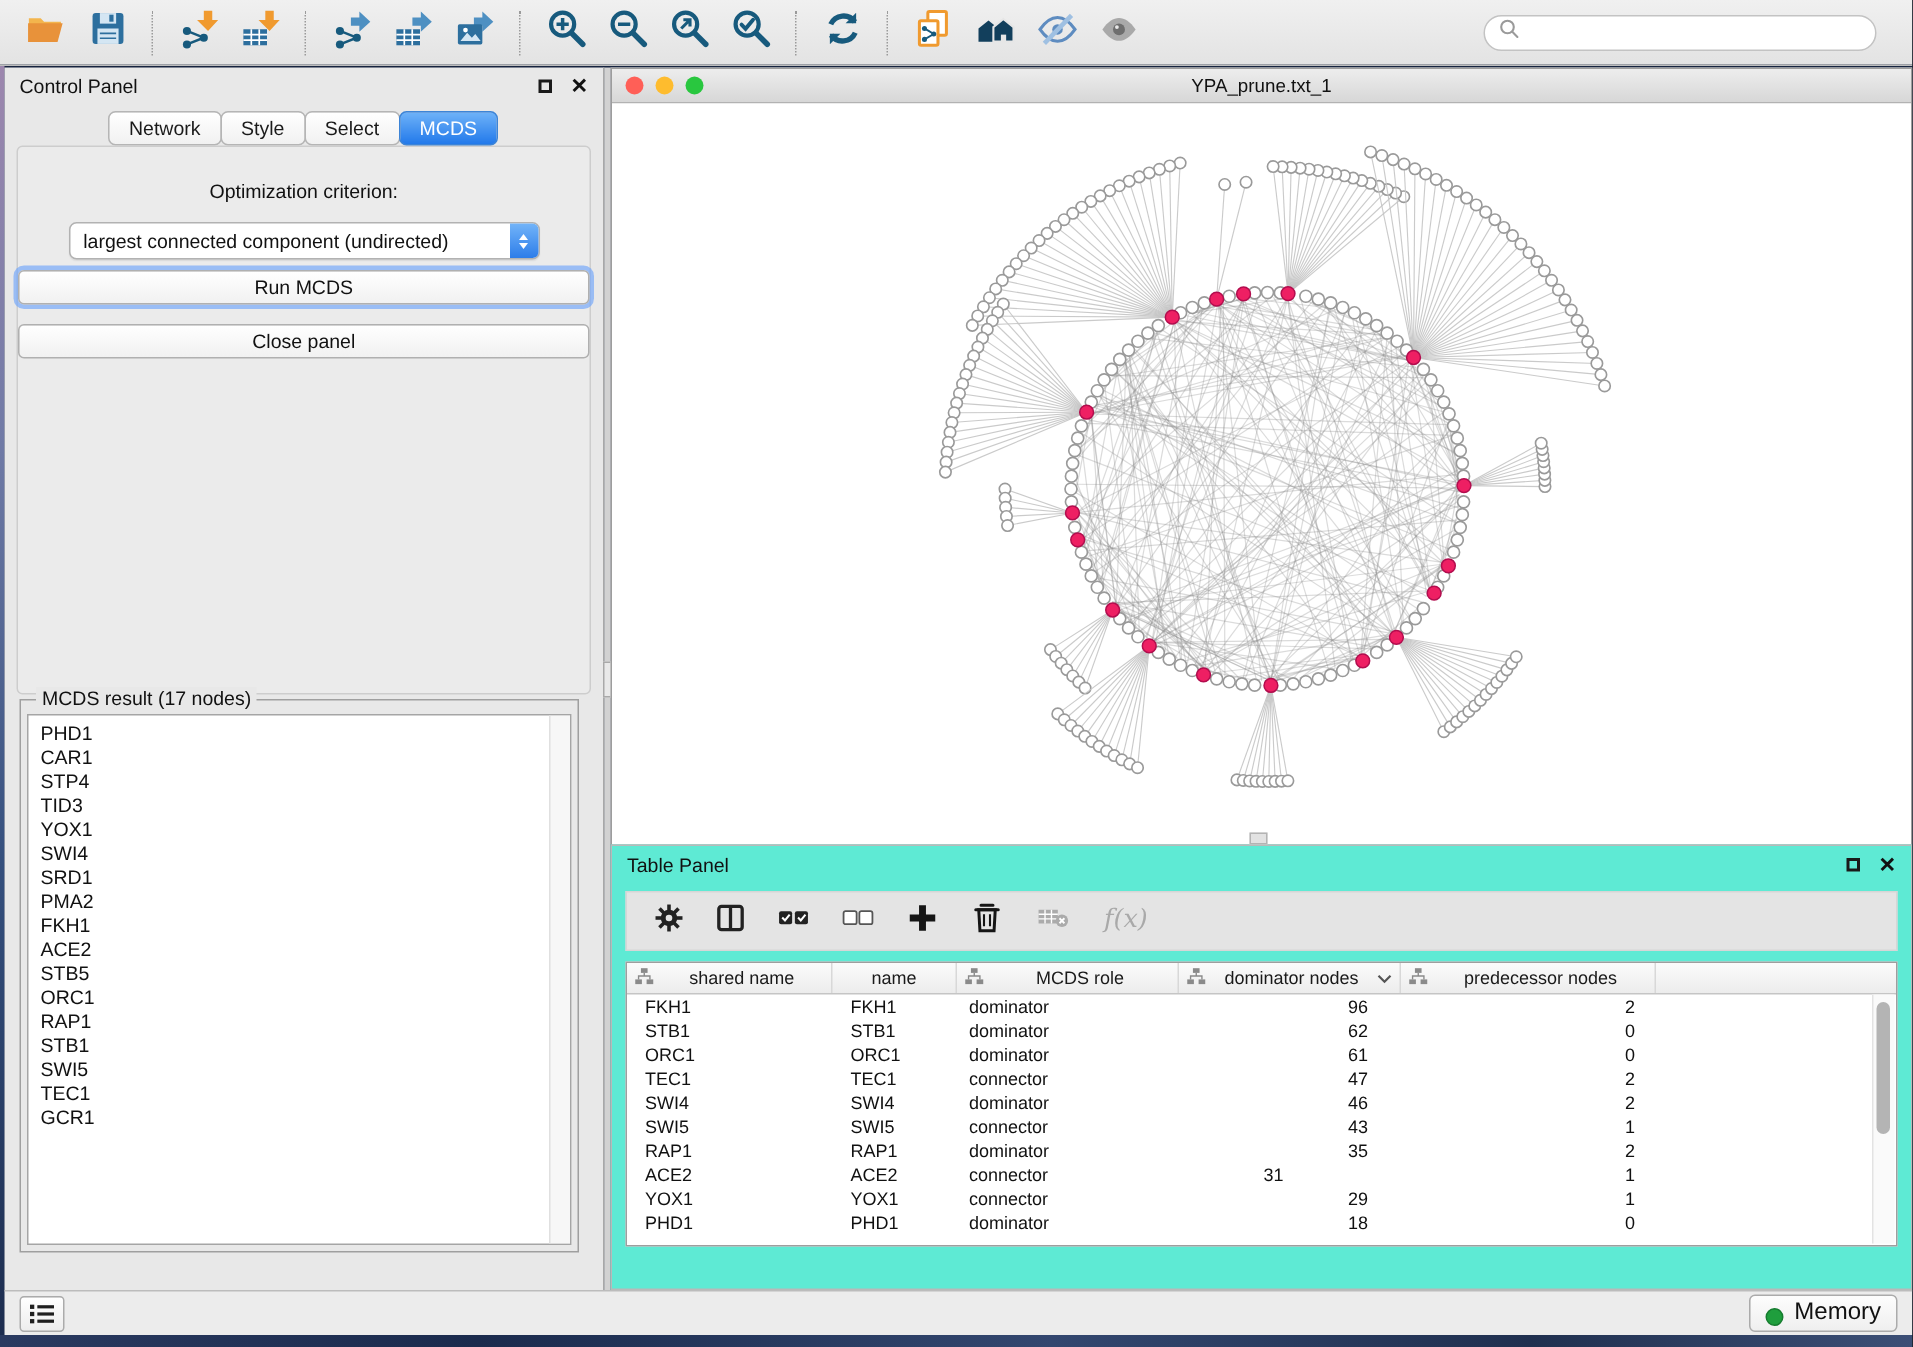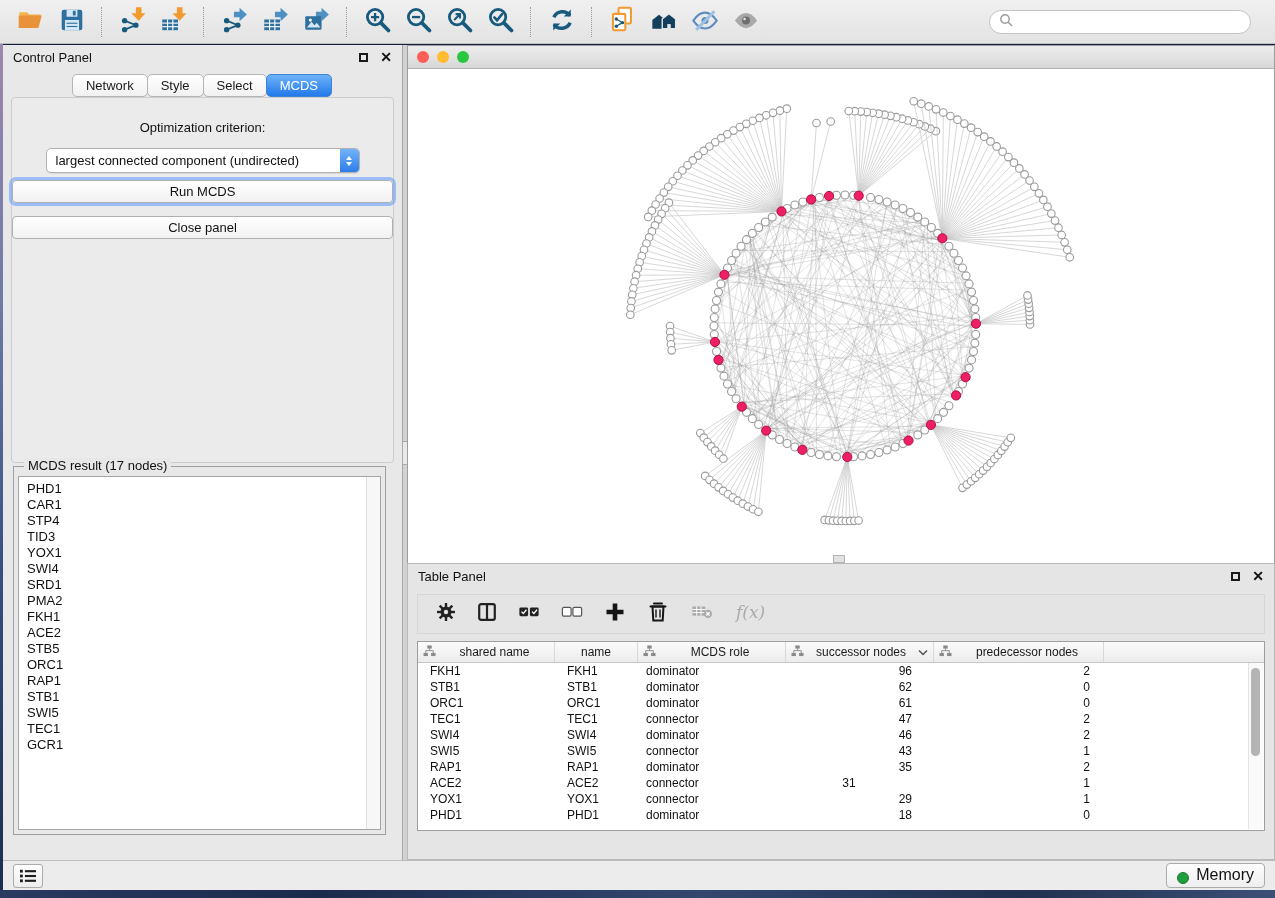--- a/index.html
+++ b/index.html
@@ -42,21 +42,21 @@
   .vsplit-handle{position:absolute;left:402px;top:441px;width:6px;height:24px;background:#e9e9e9;border:1px solid #a9a9a9;box-sizing:border-box;}
   .hsplit-handle{position:absolute;left:833px;top:555px;width:12px;height:8px;background:#e2e2e2;border:1px solid #b3b3b3;box-sizing:border-box;z-index:5;}
   
   .network-win{position:absolute;left:407px;top:45px;width:868px;height:518px;background:#fff;border:1px solid #9d9d9d;box-sizing:border-box;}
   .net-title{height:22px;background:linear-gradient(#ededed,#d7d7d7);border-bottom:1px solid #b2b2b2;display:flex;align-items:center;padding:0 9px;position:relative;}
   .lights{display:flex;gap:8px;z-index:2;}
   .light{width:12px;height:12px;border-radius:50%;}
   .net-title .title{position:absolute;left:0;right:0;text-align:center;font-size:12.5px;color:#111;}
   .net-canvas{position:relative;width:100%;height:494px;overflow:hidden;background:#fff;}
   
-  .table-panel{position:absolute;left:407px;top:563px;width:868px;height:297px;background:#e5e5e5;border:1px solid #b9b9b9;box-sizing:border-box;}
+  .table-panel{position:absolute;left:407px;top:563px;width:868px;height:297px;background:#5eead4;border:1px solid #b9b9b9;box-sizing:border-box;}
   .tp-toolbar{position:absolute;left:9px;right:9px;top:30px;height:40px;background:#e4e4e4;border:1px solid #d6d6d6;display:flex;align-items:center;gap:19px;padding-left:17px;box-sizing:border-box;}
   .tp-ic{display:flex;align-items:center;justify-content:center;}
   .tableview{position:absolute;left:9px;right:9px;top:77px;height:190px;background:#fff;border:1px solid #9e9e9e;box-sizing:border-box;overflow:hidden;}
   .thead{display:flex;height:20px;background:linear-gradient(#fbfbfb,#ececec);border-bottom:1px solid #c5c5c5;}
   .th{display:flex;align-items:center;border-right:1px solid #d8d8d8;padding:0 5px;box-sizing:border-box;font-size:12px;color:#1a1a1a;gap:4px;justify-content:flex-end;}
   .th .lbl{flex:1;text-align:center;}
   .tbody .trow{display:flex;height:16px;align-items:center;}
   .td{font-size:12px;color:#111;box-sizing:border-box;white-space:nowrap;}
   .vscroll{position:absolute;right:1px;top:21px;bottom:1px;width:14px;background:#fafafa;border-left:1px solid #e3e3e3;}
   .vthumb{position:absolute;left:2px;top:5px;width:9px;height:88px;background:#b4b4b4;border-radius:5px;}
@@ -298,20 +298,21 @@
   <div class="vsplit"></div>
   <div class="vsplit-handle"></div>
 
   <div class="network-win">
     <div class="net-title">
       <span class="lights">
         <span class="light" id="light-r" style="background: rgb(255, 95, 87);"></span>
         <span class="light" id="light-y" style="background: rgb(254, 188, 46);"></span>
         <span class="light" id="light-g" style="background: rgb(41, 199, 63);"></span>
       </span>
+      <span class="title">YPA_prune.txt_1</span>
     </div>
     <div class="net-canvas">
       <svg id="graph-svg" width="866" height="494">
           <line x1="439.2339080239722" y1="384.98050498001805" x2="337.41670650631545" y2="337.41870215907915" stroke="#909090" stroke-width="0.8" stroke-opacity="0.32"></line>
           <line x1="499.05563139153105" y1="368.9513225138427" x2="312.6353804637506" y2="287.28929526423383" stroke="#909090" stroke-width="0.8" stroke-opacity="0.32"></line>
           <line x1="439.2339080239722" y1="384.98050498001805" x2="337.2239843437917" y2="337.1794655742484" stroke="#909090" stroke-width="0.8" stroke-opacity="0.32"></line>
           <line x1="359.9676770365378" y1="359.2253452860535" x2="507.95956273432955" y2="363.53046726900595" stroke="#909090" stroke-width="0.8" stroke-opacity="0.32"></line>
           <line x1="421.40072404414116" y1="129.95409258991077" x2="383.6151078459439" y2="373.335950117321" stroke="#909090" stroke-width="0.8" stroke-opacity="0.32"></line>
           <line x1="532.1225376611064" y1="171.35128238606615" x2="416.0980452031758" y2="130.71813952244955" stroke="#909090" stroke-width="0.8" stroke-opacity="0.32"></line>
           <line x1="309.9540925899108" y1="272.5992759558589" x2="325.81878526848726" y2="320.4250541255209" stroke="#909090" stroke-width="0.8" stroke-opacity="0.32"></line>
@@ -1060,21 +1061,21 @@
           </div>
           <div class="th" style="width: 148px;">
             <span><svg width="13" height="12" viewBox="0 0 14 13">
                 <g fill="#8a8a8a">
                   <rect x="4.6" y="0.5" width="4.8" height="3.4"></rect>
                   <rect x="0.5" y="8.6" width="4.8" height="3.4"></rect>
                   <rect x="8.7" y="8.6" width="4.8" height="3.4"></rect>
                 </g>
                 <path d="M7 3.9v2.2M2.9 8.6V6.1h8.2v2.5" stroke="#8a8a8a" fill="none"></path>
               </svg></span>
-            <span class="lbl">successor nodes</span>
+            <span class="lbl">dominator nodes</span>
             <span><svg width="10" height="7" viewBox="0 0 10 7">
                 <path d="M1 1.5l4 4 4-4" stroke="#555" stroke-width="1.5" fill="none"></path>
               </svg></span>
           </div>
           <div class="th" style="width: 170px;">
             <span><svg width="13" height="12" viewBox="0 0 14 13">
                 <g fill="#8a8a8a">
                   <rect x="4.6" y="0.5" width="4.8" height="3.4"></rect>
                   <rect x="0.5" y="8.6" width="4.8" height="3.4"></rect>
                   <rect x="8.7" y="8.6" width="4.8" height="3.4"></rect>

